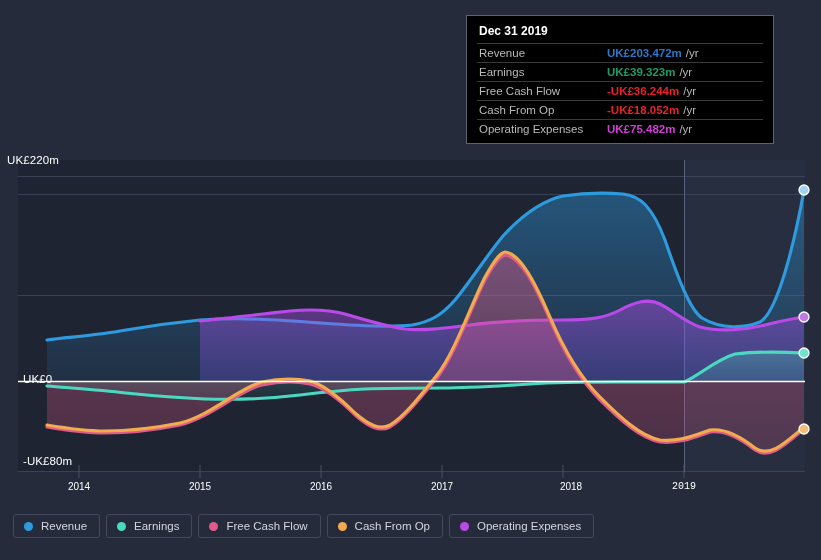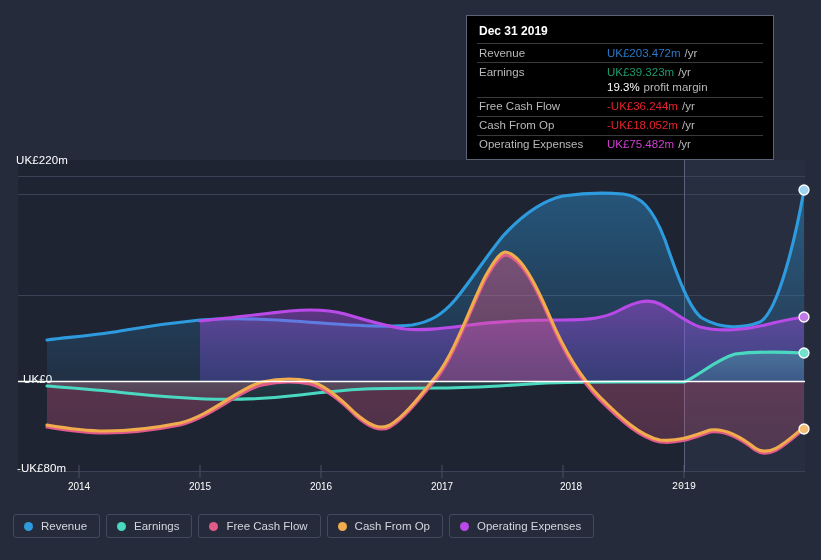--- a/index.html
+++ b/index.html
@@ -54,21 +54,21 @@
     border-top:1px solid #3a3a3a;
     padding:2.5px 2px;
     font-size:11.5px;
     line-height:13px;
   }
   .tt-name{
     color:#b9b9b9;
     width:128px;
     flex:0 0 128px;
   }
-  .tt-val{font-weight:normal;}
+  .tt-val{font-weight:bold;}
   .tt-unit{color:#b9b9b9;margin-left:4px;font-weight:normal;}
   .tt-sub{color:#ffffff;}
 
   
   .legend{
     position:absolute;
     left:13px;top:514px;
     display:flex;
     gap:6px;
     z-index:30;
@@ -196,23 +196,23 @@
     <line x1="18" y1="381.5" x2="805" y2="381.5" stroke="#ffffff" stroke-width="1.6"></line>
 
     <g>
       <circle cx="804" cy="190" r="5" fill="#9fd3f0" stroke="#ffffff" stroke-width="1.3"></circle>
       <circle cx="804" cy="317" r="5" fill="#c27ae8" stroke="#ffffff" stroke-width="1.3"></circle>
       <circle cx="804" cy="353" r="5" fill="#6fe3cd" stroke="#ffffff" stroke-width="1.3"></circle>
       <circle cx="804" cy="429" r="5" fill="#f3bd74" stroke="#ffffff" stroke-width="1.3"></circle>
     </g>
   </svg>
 
-  <div class="axis-label" style="left:16px;top:154px;text-align:right;">UK£220m</div>
+  <div class="axis-label" style="left:7px;top:154px;text-align:right;">UK£220m</div>
   <div class="axis-label" style="left:23px;top:373px;">UK£0</div>
-  <div class="axis-label" style="left:17px;top:455px;margin-top:7px;">-UK£80m</div>
+  <div class="axis-label" style="left:23px;top:455px;">-UK£80m</div>
 
   <div class="x-label" style="left:79px;top:481px;">2014</div>
   <div class="x-label" style="left:200px;top:481px;text-align:right;">2015</div>
   <div class="x-label" style="left:321px;top:481px;">2016</div>
   <div class="x-label" style="left:442px;top:481px;">2017</div>
   <div class="x-label" style="left:563px;top:481px;margin-left:8px;">2018</div>
   <div class="x-label" style="left:684px;top:481px;font-family:Liberation Mono, monospace;">2019</div>
 
   <div class="tooltip">
     <div class="tt-title">Dec 31 2019</div>
@@ -222,25 +222,20 @@
       <span class="tt-val" style="color:#2979c8">UK£203.472m</span>
       <span class="tt-unit">/yr</span>
     </div>
 
     <div class="tt-row">
       <span class="tt-name">Earnings</span>
       <span class="tt-val" style="color:#1d9c6c">UK£39.323m</span>
       <span class="tt-unit">/yr</span>
     </div>
 
-    <div class="tt-row" style="border-top:none;padding-top:0;">
-      <span class="tt-name"></span>
-      <span class="tt-val tt-sub">19.3%</span>
-      <span class="tt-unit">profit margin</span>
-    </div>
 
     <div class="tt-row">
       <span class="tt-name">Free Cash Flow</span>
       <span class="tt-val" style="color:#e8222c">-UK£36.244m</span>
       <span class="tt-unit">/yr</span>
     </div>
 
     <div class="tt-row">
       <span class="tt-name">Cash From Op</span>
       <span class="tt-val" style="color:#e8222c">-UK£18.052m</span>

